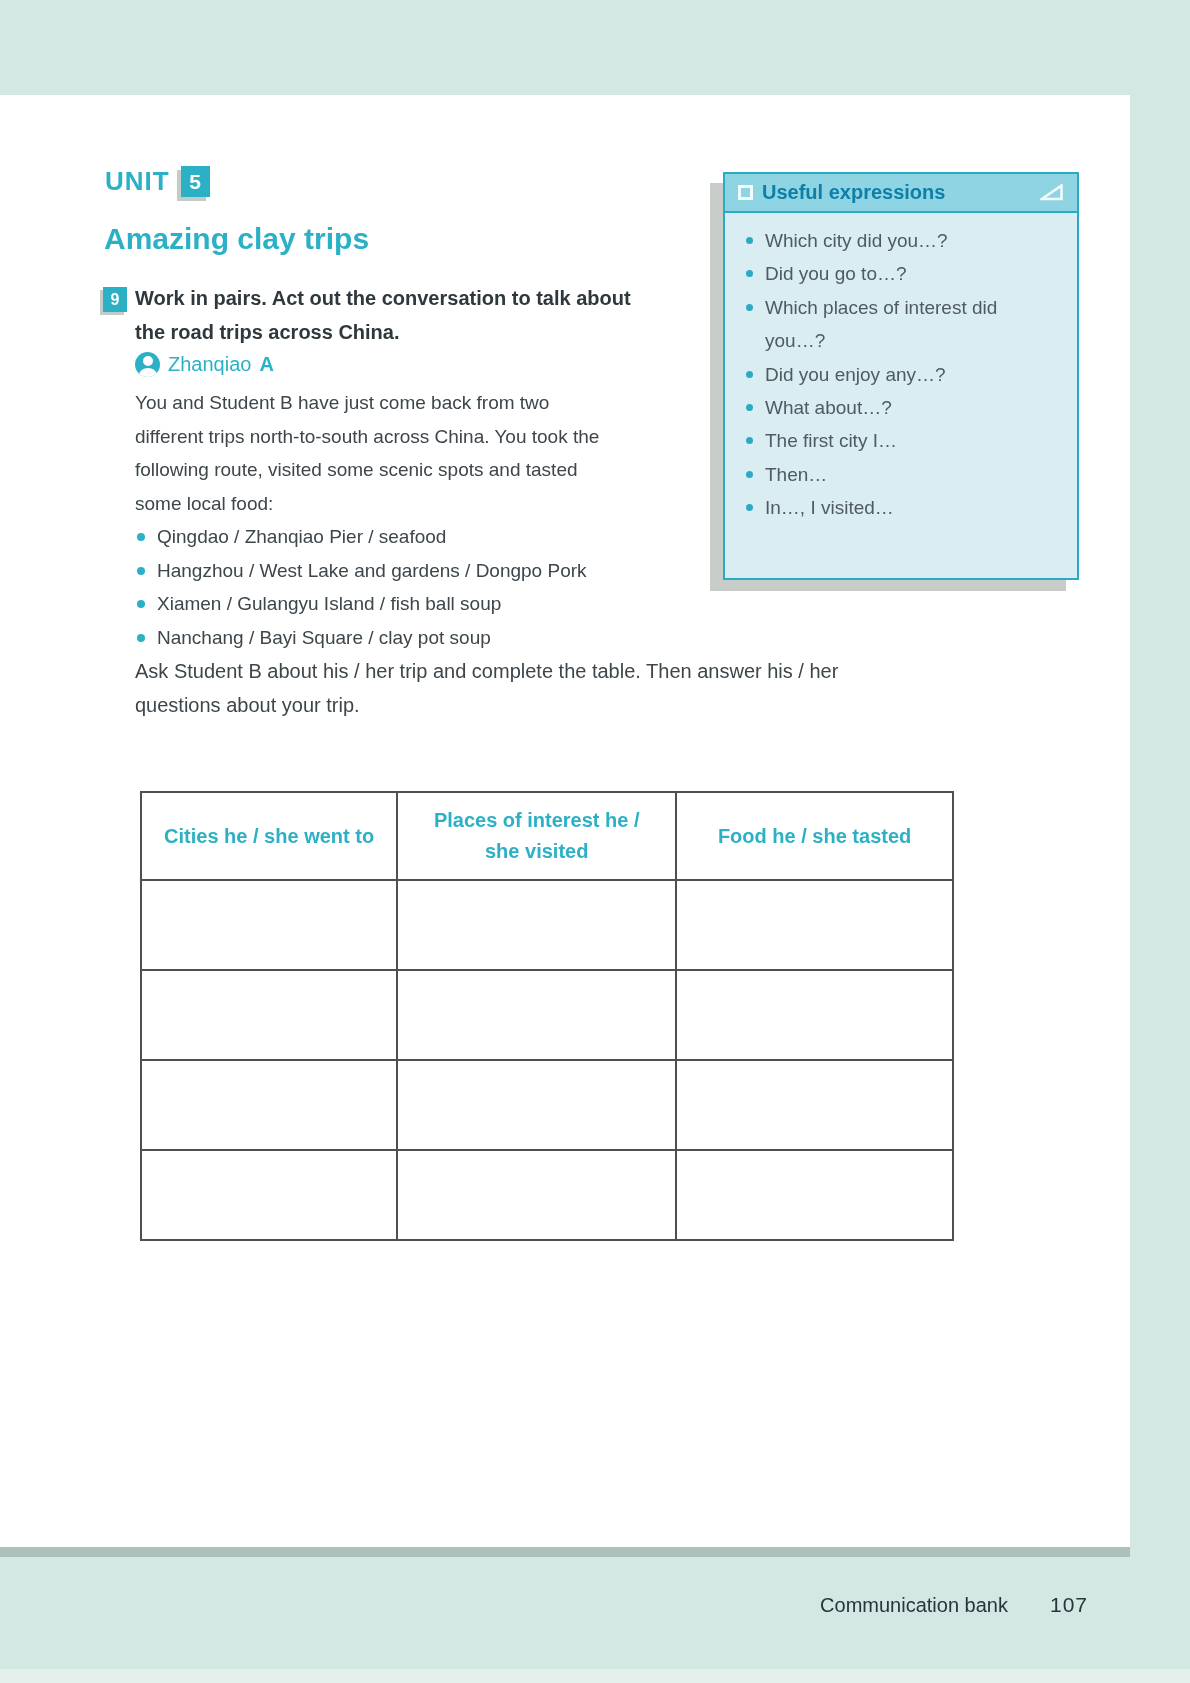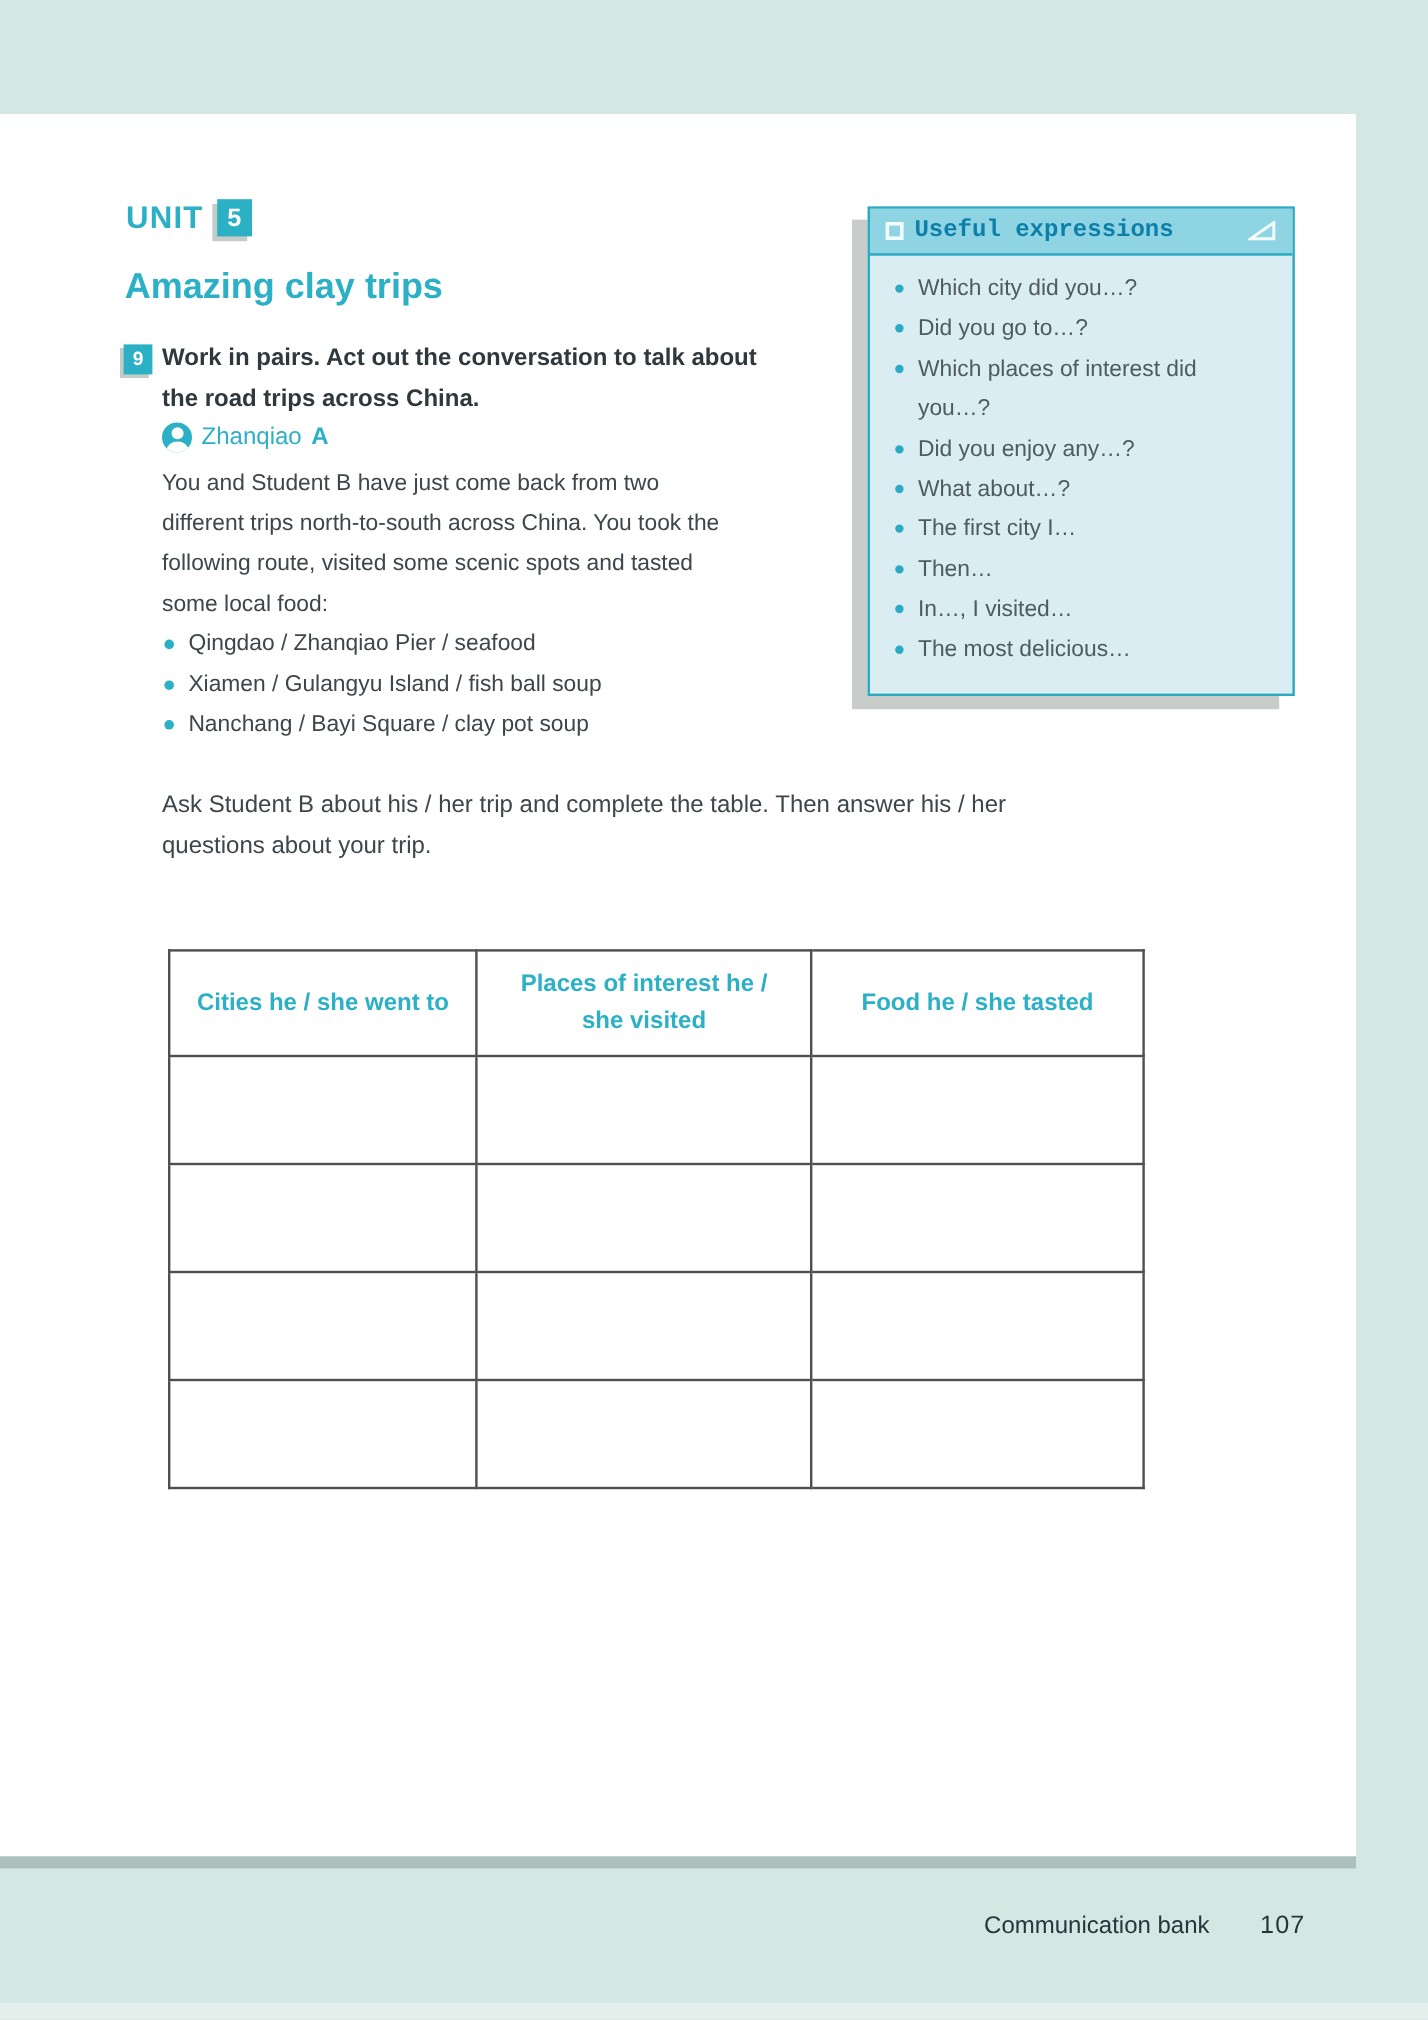--- a/index.html
+++ b/index.html
@@ -52,21 +52,21 @@
   .grid-table th { height:88px; color:#2cb0c5; font-size:20px; font-weight:bold; text-align:center; vertical-align:middle; line-height:31px; padding:0 8px; }
   .grid-table td { height:90px; }
   .col-1 { width:249px; } .col-2 { width:271px; } .col-3 { width:269px; }
 
   
   .ue-box {
     position:absolute; left:723px; top:172px; width:356px; height:408px;
     border:2px solid #2baac3; box-shadow:-13px 11px 0 #c9cdc9;
     display:flex; flex-direction:column; background:#d9edf3;
   }
-  .ue-header { height:39px; flex:0 0 auto; background:#8fd4e2; border-bottom:2px solid #2baac3; display:flex; align-items:center; padding:12px 13px; gap:9px;font-family:Liberation Mono, monospace; }
+  .ue-header { height:39px; flex:0 0 auto; background:#8fd4e2; border-bottom:2px solid #2baac3; display:flex; align-items:center; padding:12px 13px; gap:9px; }
   .ue-square { width:15px; height:15px; border:3px solid #f2fbfd; flex:0 0 auto; }
   .ue-title { font-size:20px; font-weight:bold; color:#0d7fa9; flex:1 1 auto; }
   .ue-triangle { flex:0 0 auto; display:flex; }
   .ue-body { flex:1 1 auto; padding-top:11px; }
   .ue-item { position:relative; padding-left:40px; font-size:19px; color:#4f5b60; line-height:33.4px; }
   .ue-item::before { content:''; position:absolute; left:21px; top:13px; width:7px; height:7px; border-radius:50%; background:#2baac3; }
   .ue-item.continuation::before { display:none; }
 
   
   .footer { position:absolute; left:588px; top:1593px; width:500px; text-align:right; font-size:20px; font-weight:normal; color:#28353b; }
@@ -101,20 +101,21 @@
 
   <div class="para">
     <div>You and Student B have just come back from two</div>
     <div>different trips north-to-south across China. You took the</div>
     <div>following route, visited some scenic spots and tasted</div>
     <div>some local food:</div>
   </div>
 
   <ul class="route-list">
     <li>Qingdao / Zhanqiao Pier / seafood</li>
+    <li>Hangzhou / West Lake and gardens / Dongpo Pork</li>
     <li>Xiamen / Gulangyu Island / fish ball soup</li>
     <li>Nanchang / Bayi Square / clay pot soup</li>
   </ul>
 
   <div class="task-text">Ask Student B about his / her trip and complete the table. Then answer his / her questions about your trip.</div>
 
   <table class="grid-table">
     <thead>
       <tr>
         <th class="col-1">
@@ -166,20 +167,19 @@
     <div class="ue-body">
       <div class="ue-item">Which city did you…?</div>
       <div class="ue-item">Did you go to…?</div>
       <div class="ue-item">Which places of interest did</div>
       <div class="ue-item continuation">you…?</div>
       <div class="ue-item">Did you enjoy any…?</div>
       <div class="ue-item">What about…?</div>
       <div class="ue-item">The first city I…</div>
       <div class="ue-item">Then…</div>
       <div class="ue-item">In…, I visited…</div>
-      <div class="ue-item">The most delicious…</div>
     </div>
   </div>
 
   <div class="footer">
     <span>Communication bank</span><span class="page-num">107</span>
   </div>
 </div>
 
 </body></html>

